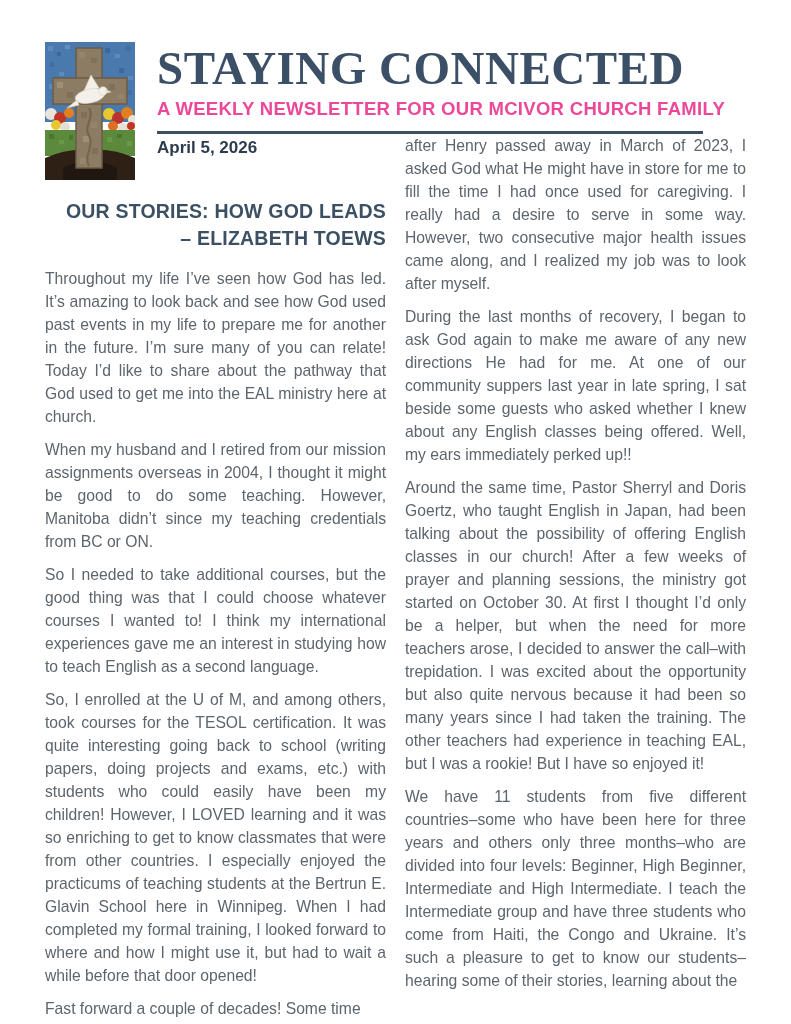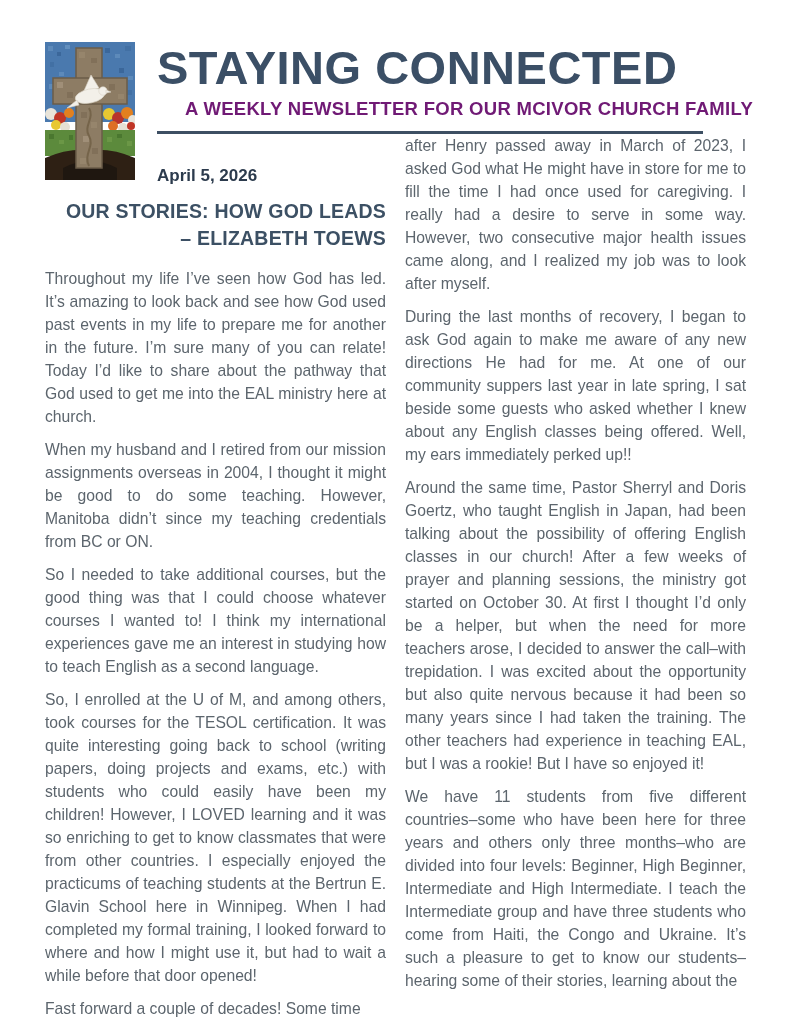--- a/index.html
+++ b/index.html
@@ -20,47 +20,46 @@
     height: 138px;
   }
   .logo svg { display: block; width: 100%; height: 100%; }
   .masthead {
     position: absolute;
     left: 157px;
     top: 42px;
     width: 548px;
   }
   .newsletter-title {
-    font-family: Liberation Sans, sans-serif;
+    font-family: Liberation Serif, serif;
     font-weight: 700;
     font-size: 47px;
     line-height: 52px;
     letter-spacing: 0.5px;
     color: #3b4f66;
     white-space: nowrap;
   }
   .newsletter-subtitle {
     margin-top: 4px;
     font-weight: 700;
     font-size: 18.5px;
     letter-spacing: 0.3px;
-    color: #701a75;
+    color: #ec4899;
     white-space: nowrap;
-    margin-left: 28px;
   }
   .header-rule {
     margin-top: 11px;
     height: 3px;
     background: #3d4f63;
     width: 546px;
   }
   .issue-date {
     position: absolute;
     left: 157px;
-    top: 166px;
+    top: 138px;
     font-weight: 700;
     font-size: 17px;
     color: #2c3b4d;
   }
   .col {
     position: absolute;
     width: 341px;
     font-size: 15.7px;
     line-height: 23px;
     color: #5c656d;

